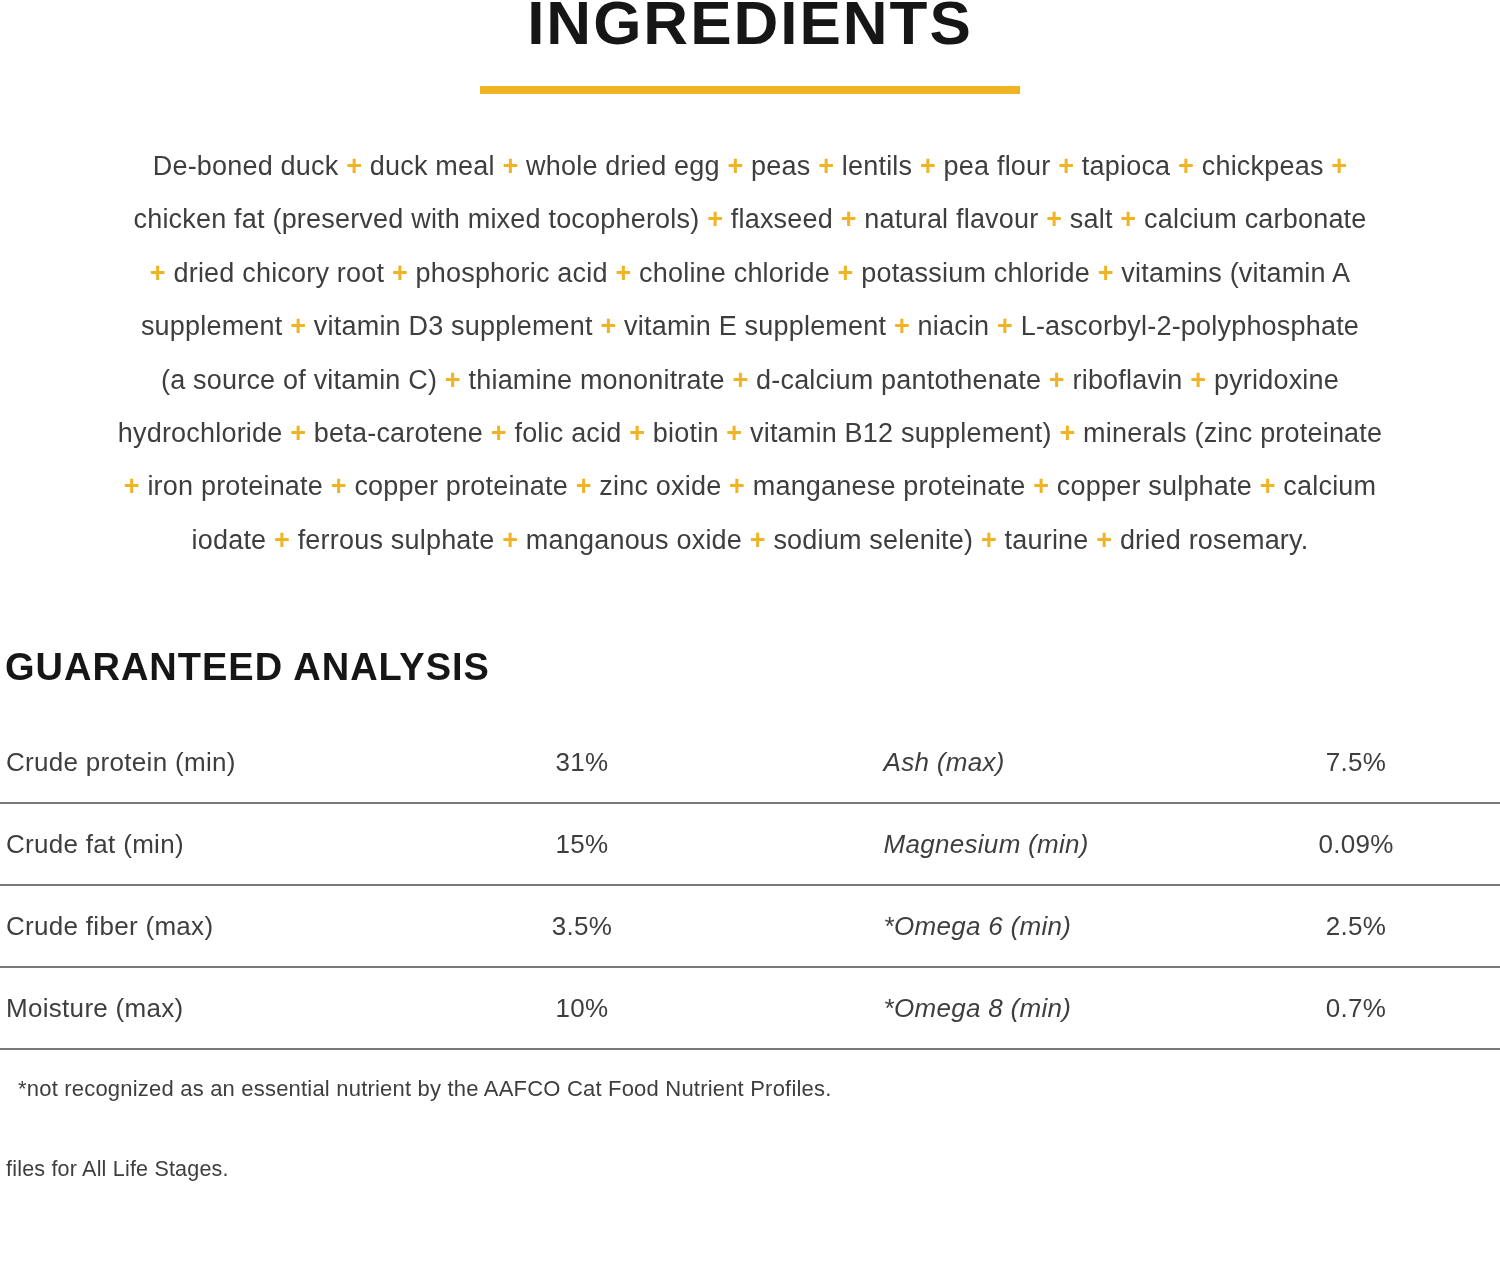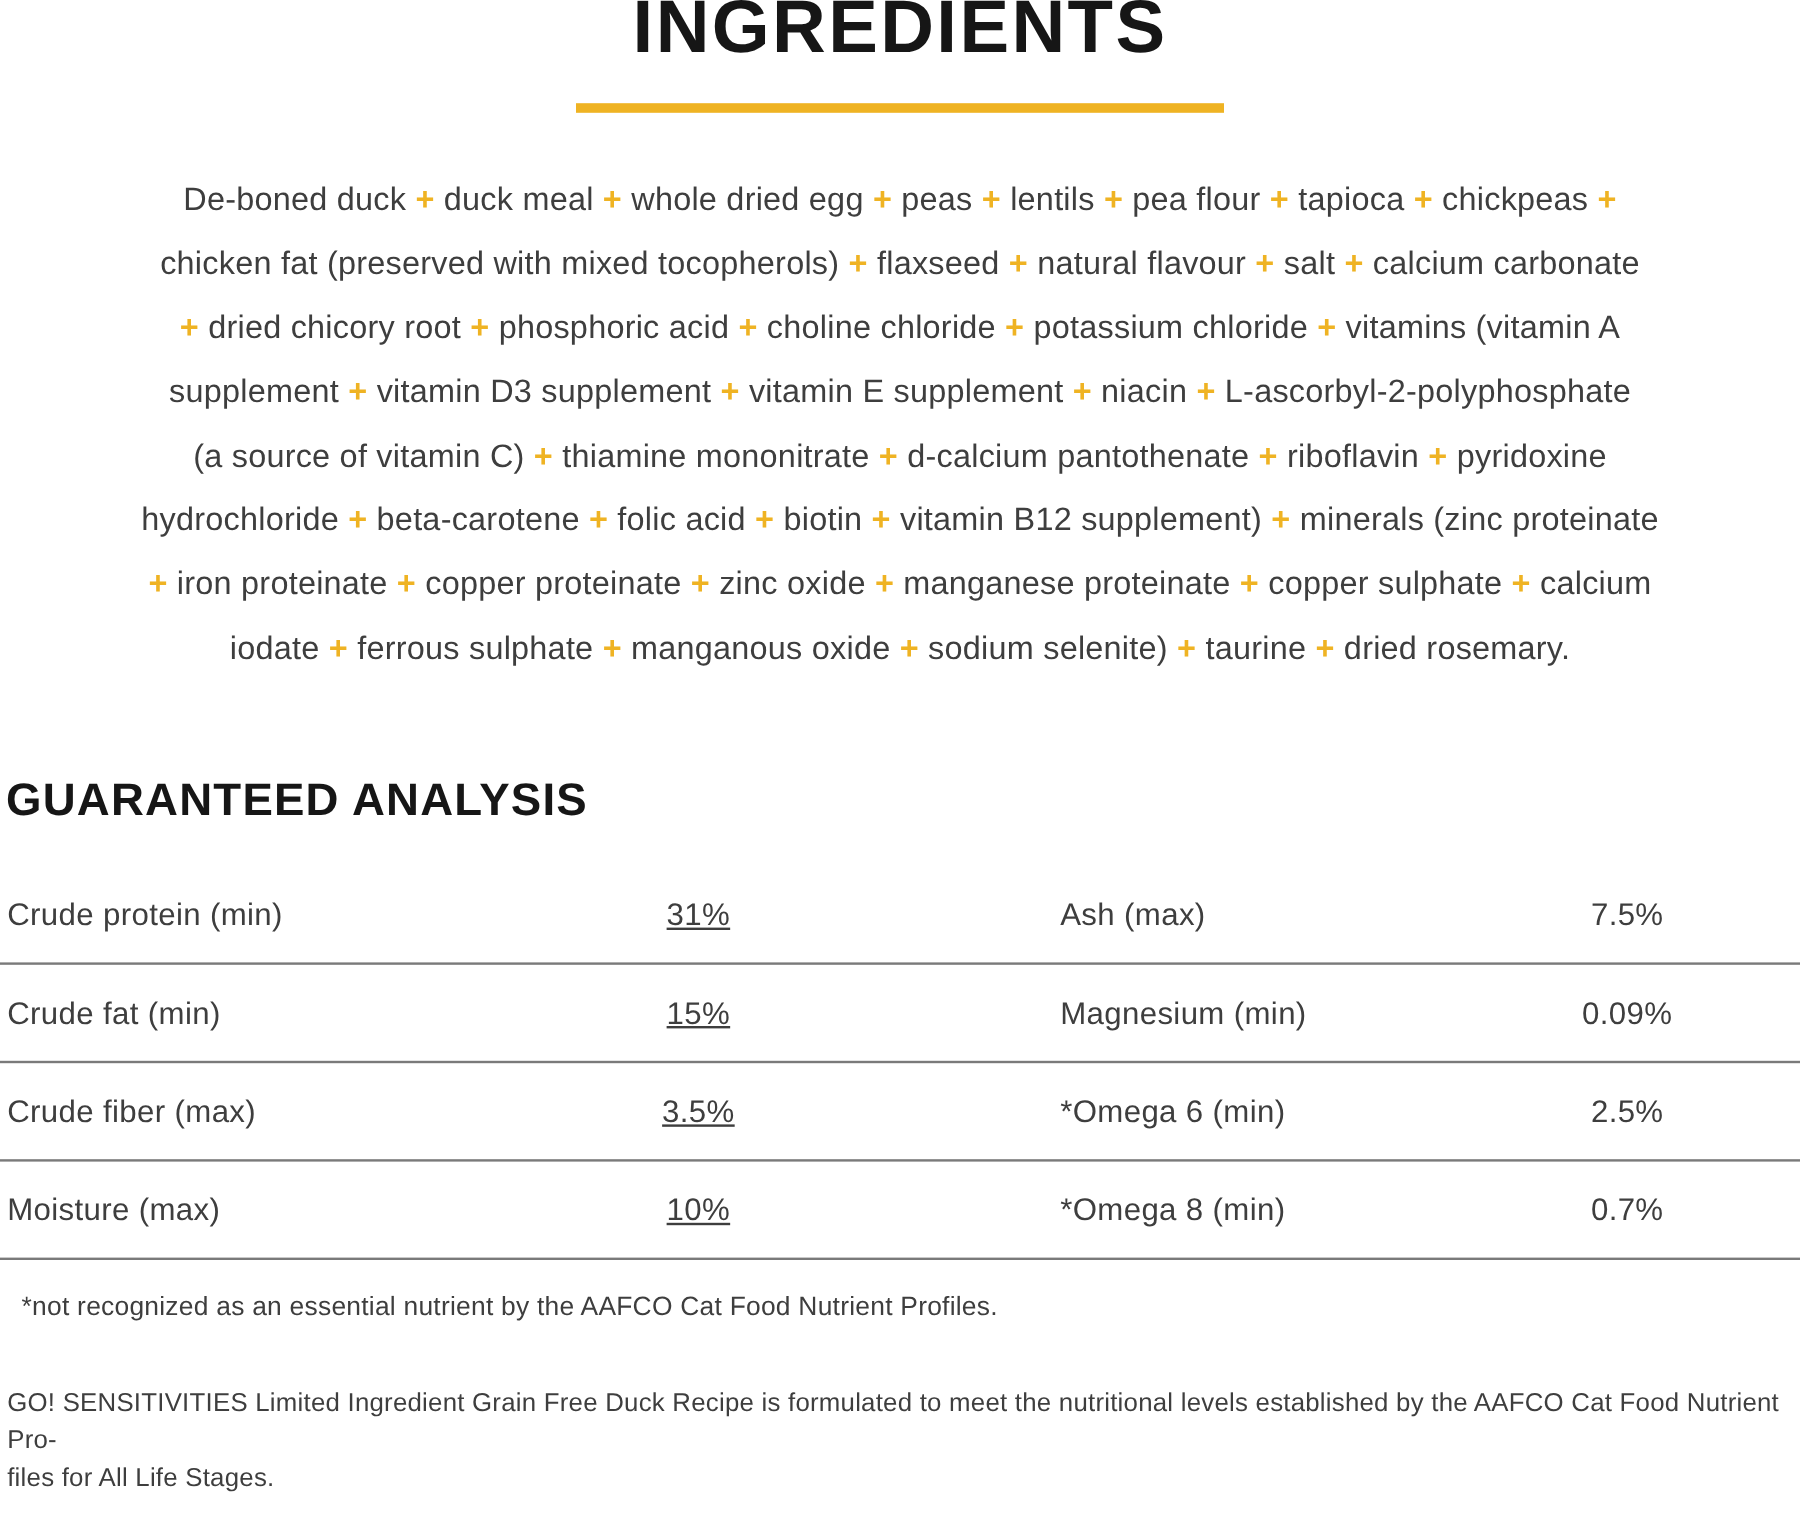--- a/index.html
+++ b/index.html
@@ -62,22 +62,22 @@
     display: flex;
     align-items: center;
     height: 82px;
     border-bottom: 2px solid var(--rule);
     font-size: 26px;
     color: var(--text);
     gap: 12px;
   }
   .cell { letter-spacing: 0.3px; }
   .ga-label-1 { width: 33%; padding-left: 6px; }
-  .ga-value-1 { width: 10%; text-align: center; text-decoration: underline; }
-  .ga-label-2 { width: 37%; padding-left: 14.3%; }
+  .ga-value-1 { width: 10%; text-align: center; }
+  .ga-label-2 { width: 37%; padding-left: 14.3%; font-style: italic; }
   .ga-value-2 { width: 16%; text-align: center; }
 
   
   .footnote {
     margin: 26px 0 0 0;
     padding-left: 18px;
     font-size: 22px;
     color: var(--text);
     letter-spacing: 0.2px;
   }
@@ -135,17 +135,16 @@
         <div class="cell ga-label-1">Moisture (max)</div>
         <div class="cell ga-value-1">10%</div>
         <div class="cell ga-label-2">*Omega 8 (min)</div>
         <div class="cell ga-value-2">0.7%</div>
       </div>
     </div>
 
   <p class="footnote">*not recognized as an essential nutrient by the AAFCO Cat Food Nutrient Profiles.</p>
 
   <div class="statement">
-    <div>GO! SENSITIVITIES Limited Ingredient Grain Free Duck Recipe is formulated to meet the nutritional levels established by the AAFCO Cat Food Nutrient Pro-</div>
     <div>files for All Life Stages.</div>
   </div>
 
 </div>
 
 </body></html>

